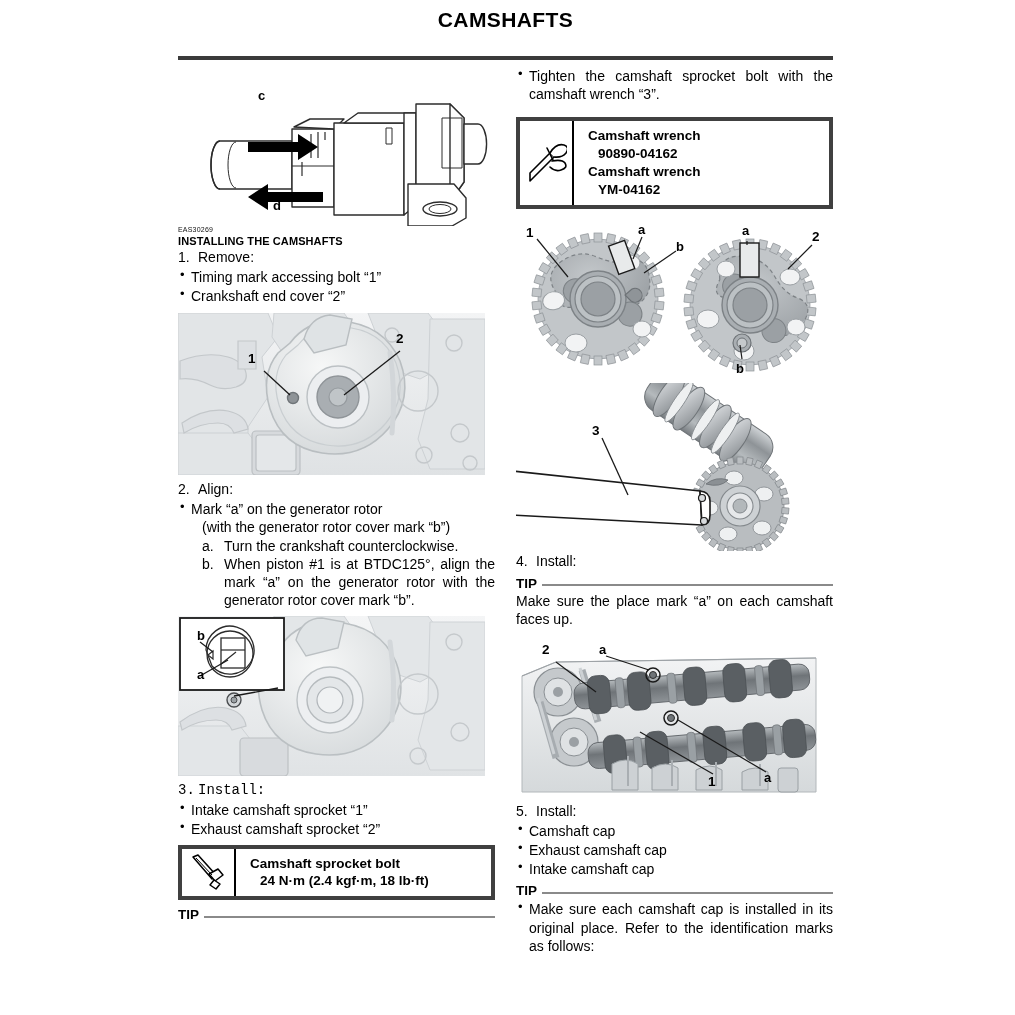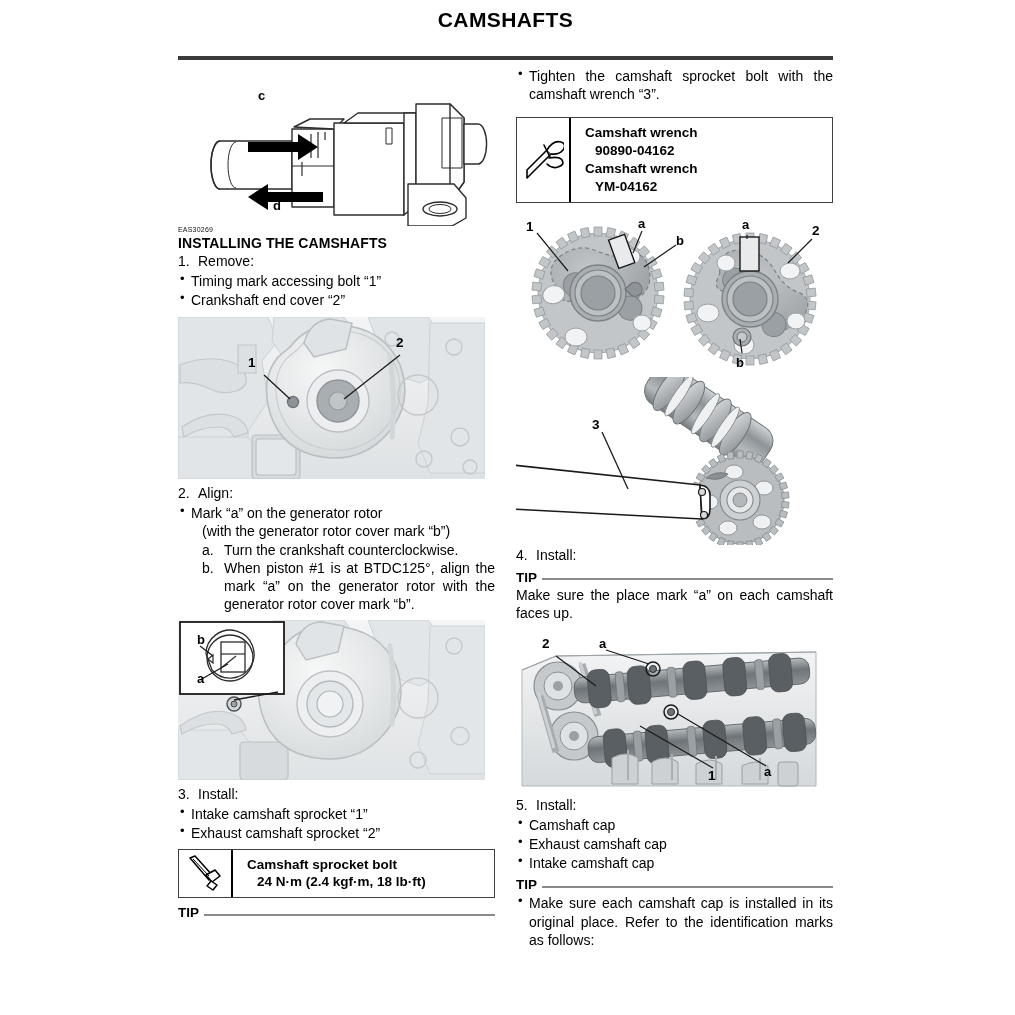--- a/index.html
+++ b/index.html
@@ -26,21 +26,21 @@
     background: #3a3a3a;
   }
 
   
   .col { position: absolute; width: 317px; top: 66px; }
   #col-left  { left: 178px; }
   #col-right { left: 516px; }
 
   
   .small-code { font-size: 7px; letter-spacing: .2px; margin: 0 0 2px 0; color:#111; }
-  h2.sec-title { font-size: 14px; font-weight: bold; margin: 0 0 2px 0; letter-spacing:.1px;}
+  h2.sec-title { font-size: 11px; font-weight: bold; margin: 0 0 2px 0; letter-spacing:.1px;}
   .step { font-size: 14px; margin: 1px 0 0 0; line-height: 1.28; }
   .step .num { display:inline-block; width: 20px; }
   .bullets { list-style: none; margin: 0; padding: 0; }
   .bullets li {
     font-size: 14px; line-height: 1.3; padding-left: 13px;
     position: relative; margin-top: 1px;
   }
   .bullets li::before {
     content: "\2022"; position: absolute; left: 2px; top: -1px; font-size: 13px;
   }
@@ -50,21 +50,21 @@
   .alpha-item .al { position: absolute; left: 24px; }
 
   
   .tip { margin-top: 7px; }
   .tip-head { display:flex; align-items: center; gap: 5px; }
   .tip-head .rule { flex: 1; height: 2px; background: #8a8a8a; position: relative; top: 2px;}
   .tip-body { font-size: 14px; line-height: 1.3; margin-top: 1px; }
 
   
   .spec-box {
-    border: 1px solid #404040; display: flex; align-items: stretch;
+    border: 4px solid #404040; display: flex; align-items: stretch;
     margin-top: 6px; background:#fff;
   }
   .spec-icon {
     width: 54px; border-right: 2px solid #000; display:flex;
     align-items:center; justify-content:center; flex: none;
   }
   .spec-text { padding: 6px 4px 6px 14px; font-size: 13.5px; font-weight: bold; line-height: 1.32; }
   .spec-text .ln2 { padding-left: 10px; }
 
   
@@ -281,21 +281,21 @@
 
             <path d="M-30 -12 L-17 -2" stroke="#1a1a1a" stroke-width="1.2" fill="none"></path>
             <path d="M-30 22 L-2 6" stroke="#1a1a1a" stroke-width="1.2" fill="none"></path>
           </g>
         </g>
       </svg>
       <span class="lbl" style="left:19px; top:12px;">b</span>
       <span class="lbl" style="left:19px; top:51px;">a</span>
     </div>
 
-    <p class="step" style="margin-top:6px;">
+    <p class="step" style="margin-top:6px;font-family:Liberation Mono, monospace;">
       <span class="num">3.</span><span>Install:</span>
     </p>
     <ul class="bullets">
       <li>Intake camshaft sprocket “1”</li>
       <li>Exhaust camshaft sprocket “2”</li>
     </ul>
 
     <div class="spec-box">
       <div class="spec-icon">
         <svg width="42" height="40" viewBox="0 0 42 40">

